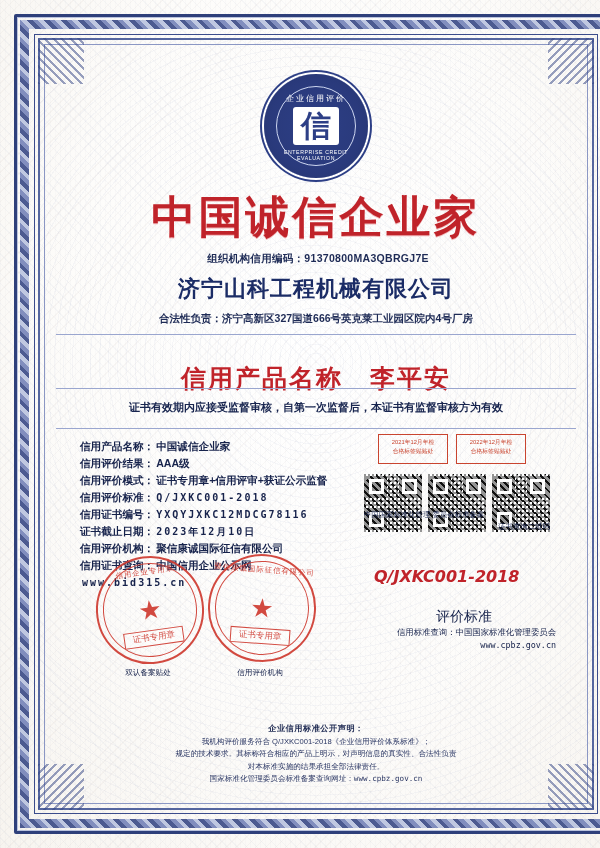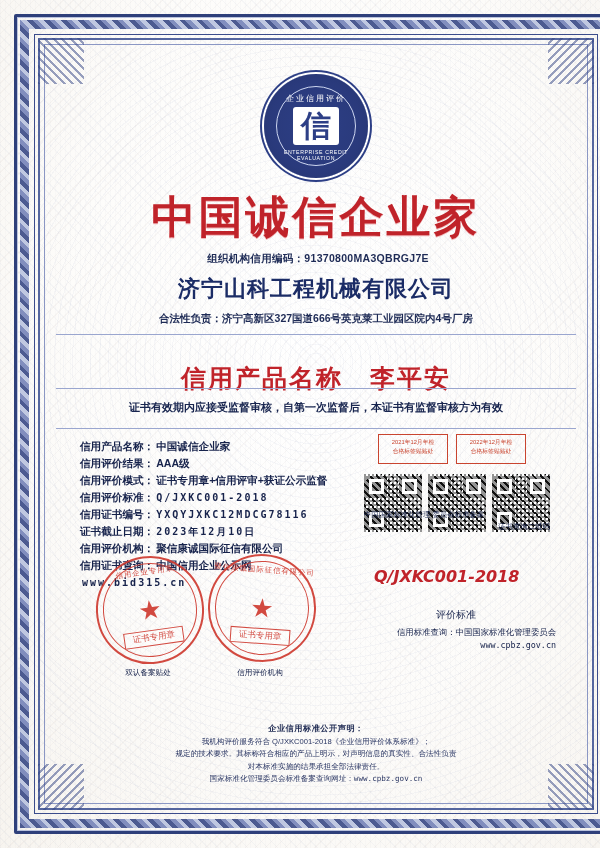--- a/index.html
+++ b/index.html
@@ -130,21 +130,21 @@
   .q2{left:372px;top:418px}
   .q3{left:436px;top:418px}
   .qcap{position:absolute;font-size:7.4px;color:#16224b;text-align:center;line-height:1.35;}
   .qc1{left:300px;top:454px;width:136px;}
   .qc2{left:440px;top:466px;width:56px;}
 
   
   .stdcode{position:absolute;left:318px;top:512px;width:180px;text-align:left;
     color:#c0232a;font-weight:bold;font-size:16px;font-style:italic;line-height:1.15;
     font-family:"DejaVu Sans",sans-serif;}
-  .stdcode-cap{position:absolute;left:380px;top:552px;font-size:10px;color:#16224b;}
+  .stdcode-cap{position:absolute;left:380px;top:552px;font-size:14px;color:#16224b;}
 
   .stdline{position:absolute;left:300px;top:570px;width:200px;text-align:right;
     font-size:8.4px;color:#16224b;line-height:1.5;}
   .stdline .u{font-family:"DejaVu Sans Mono",monospace;}
 
   
   .stamp{position:absolute;width:104px;height:104px;border-radius:50%;
     border:2.5px solid #cf3b31;color:#cf3b31;
     display:flex;align-items:center;justify-content:center;
     transform:rotate(-8deg);opacity:.92;}

